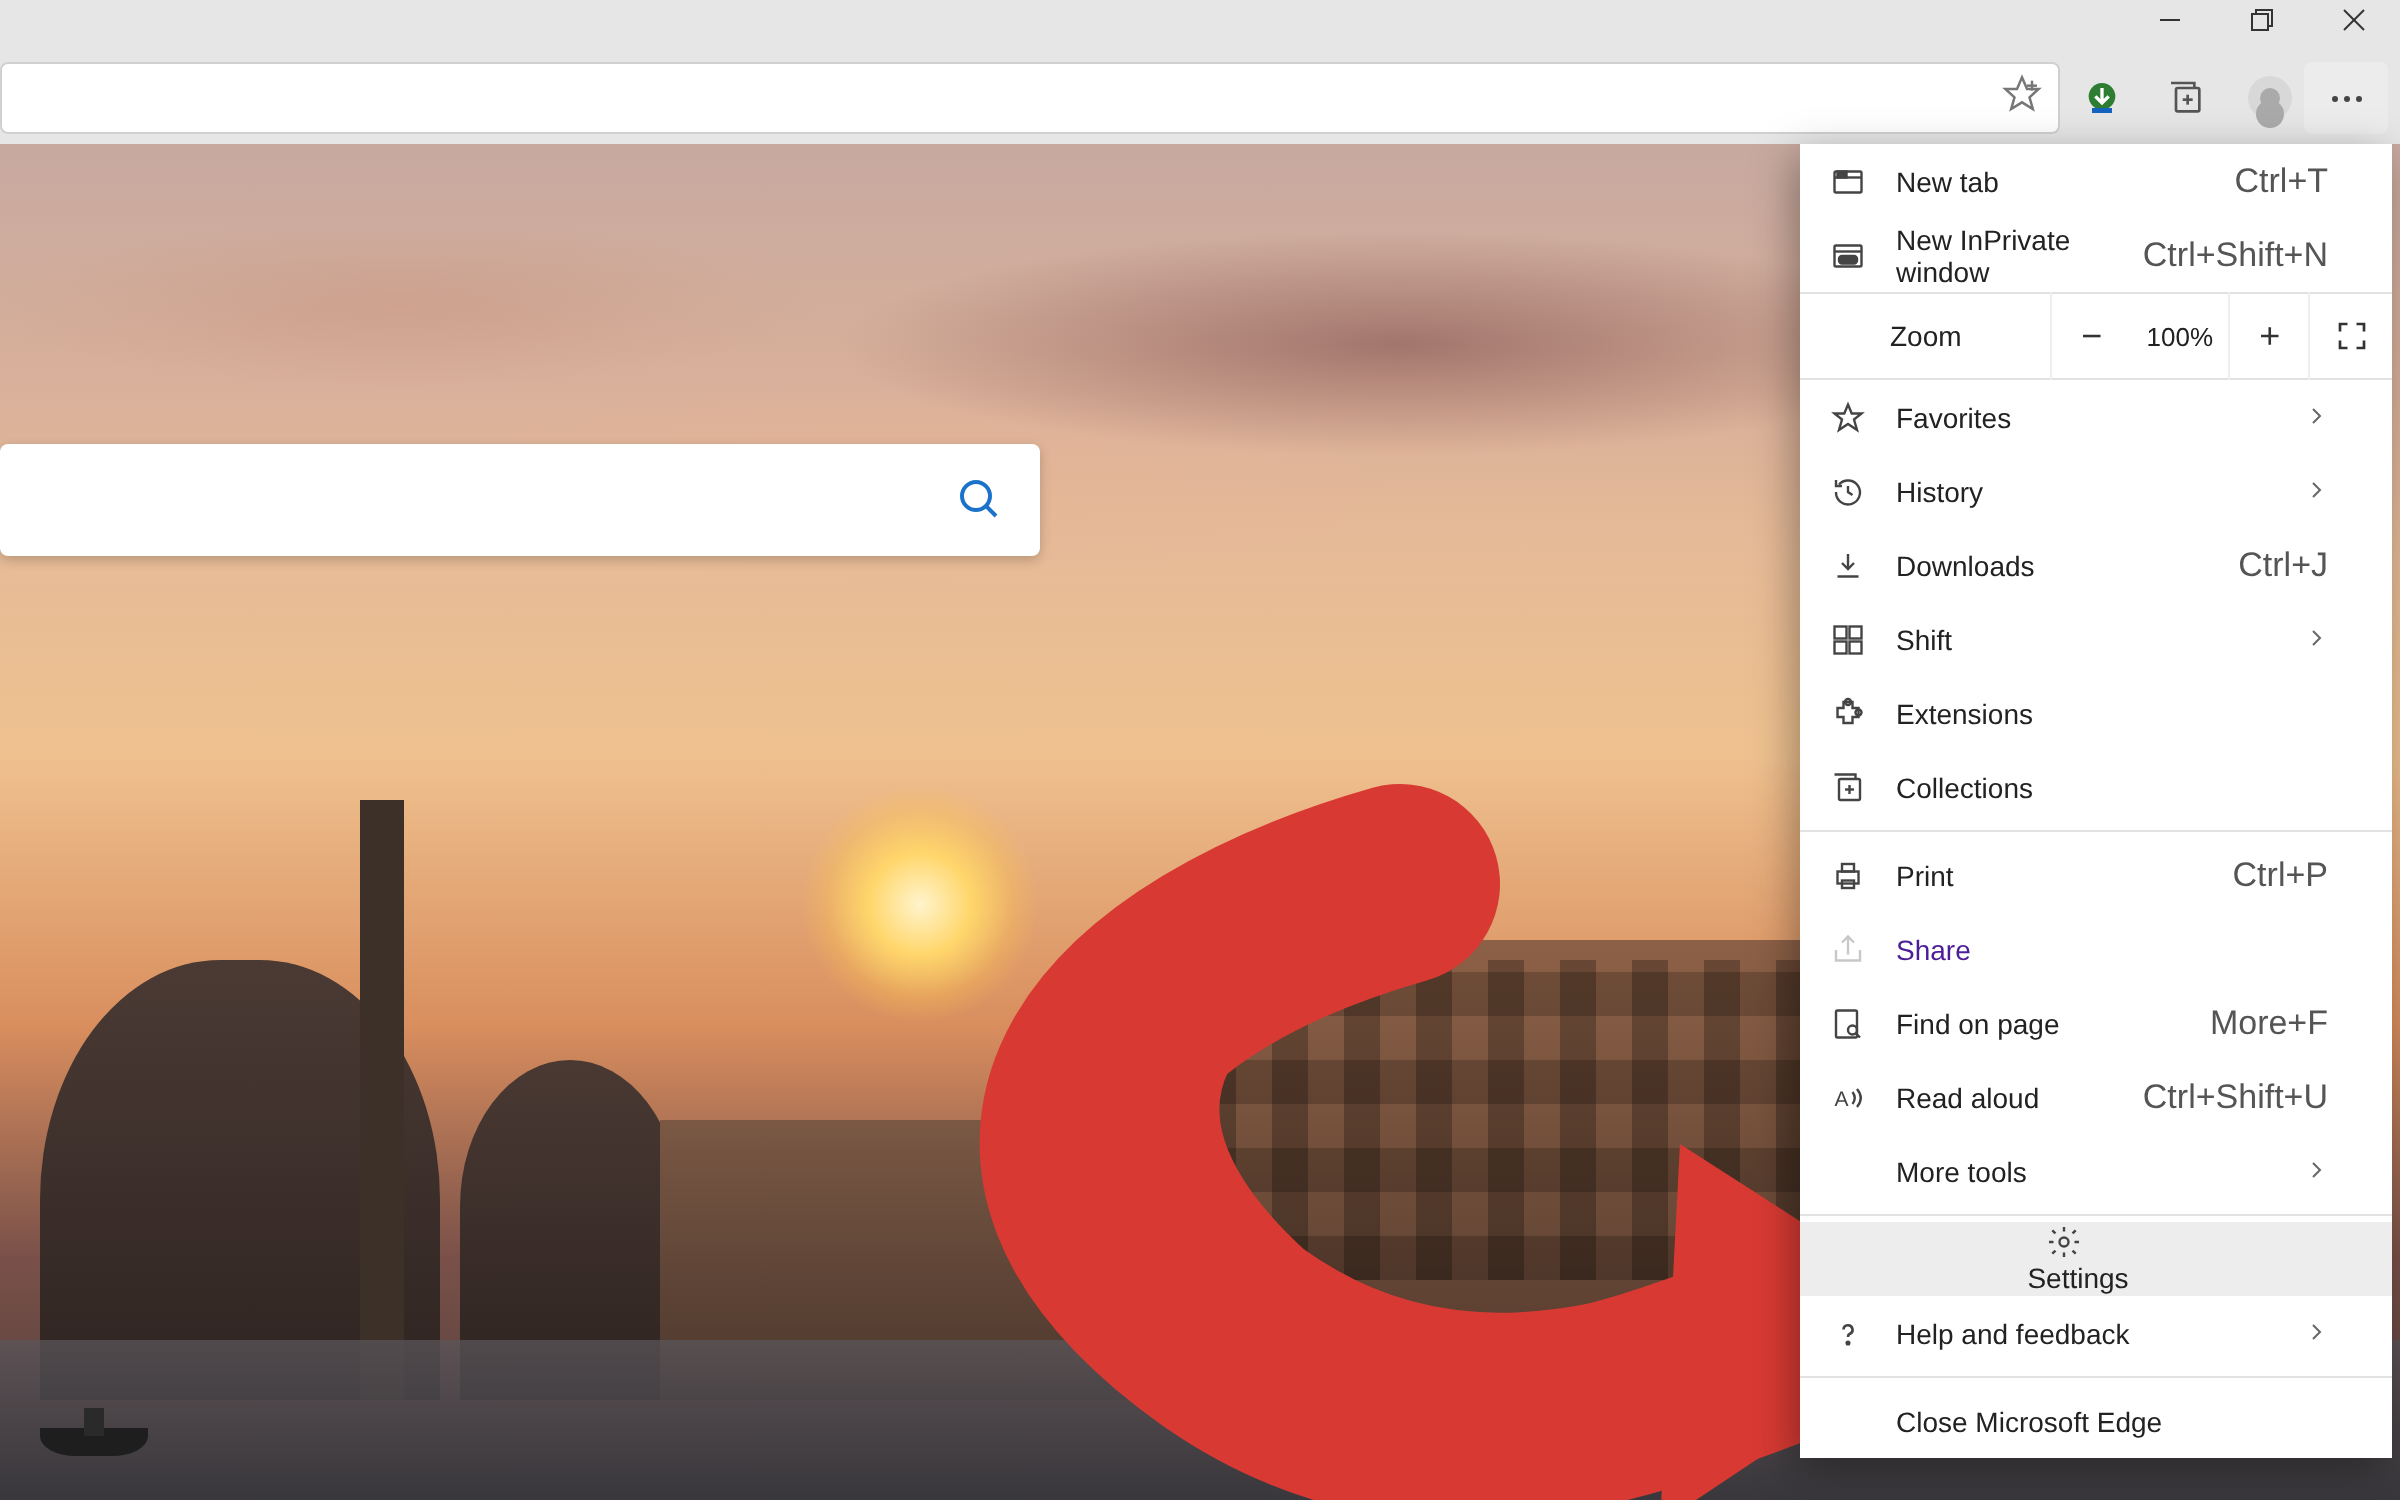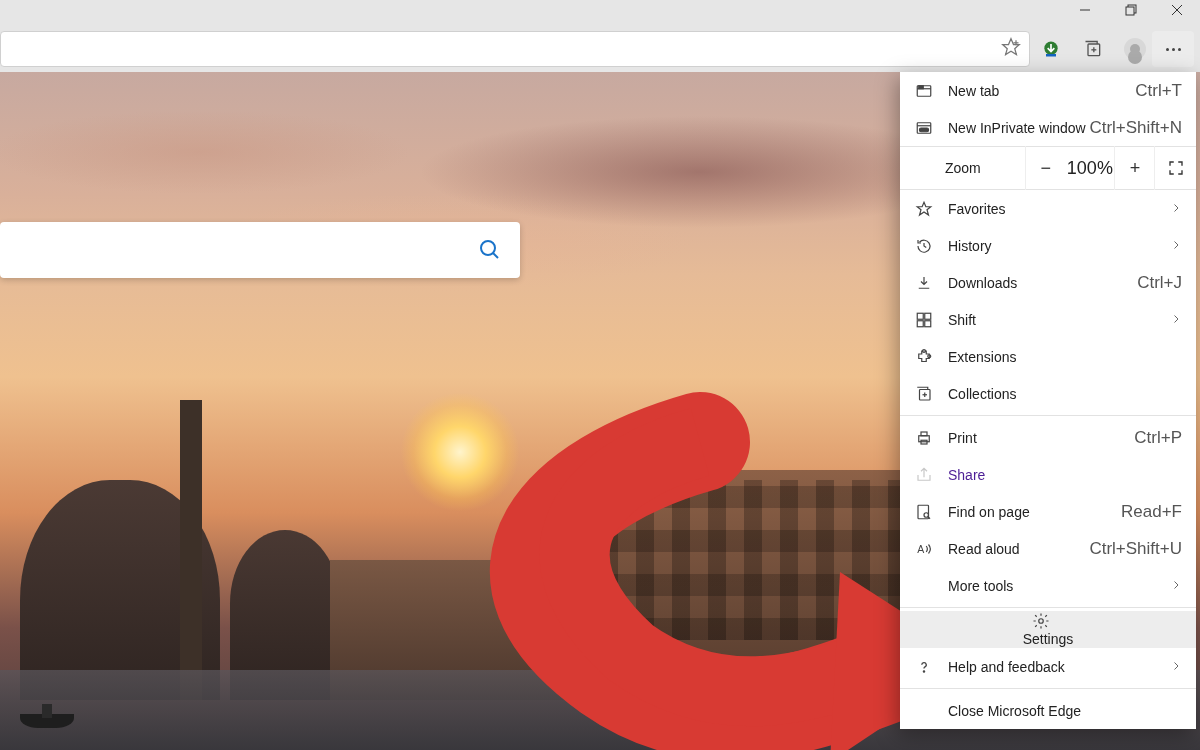--- a/index.html
+++ b/index.html
@@ -36,36 +36,36 @@
   .blk2::before{content:"";position:absolute;inset:10px 10px 60px 10px;background:repeating-linear-gradient(90deg,rgba(0,0,0,0.25) 0 18px, transparent 18px 36px), repeating-linear-gradient(0deg, rgba(0,0,0,0.2) 0 22px, transparent 22px 44px);}
   .boat { position:absolute; left:20px; bottom:22px; width:54px; height:14px; background:#1e1e1e; border-radius: 0 0 18px 18px / 0 0 10px 10px; }
   .boat::after{content:"";position:absolute;left:22px;bottom:10px;width:10px;height:14px;background:#2a2a2a;}
 
   
   .searchbox { position:absolute; top:150px; left:0; width:520px; height:56px; background:#fff; border-radius:4px; display:flex; align-items:center; justify-content:flex-end; padding:0 18px; box-shadow:0 2px 6px rgba(0,0,0,0.2);}
   .searchbox .sico { width:24px; height:24px; }
 
   
   .menu { position:absolute; top:72px; right:4px; width:296px; background:#fff; box-shadow: -3px 6px 20px rgba(0,0,0,0.35); font-size:14px; color:#222; z-index:50;}
-  .menu-item { display:flex; align-items:center; height:37px; padding:0 14px 0 14px; cursor:default; position:relative;}
+  .menu-item { display:flex; align-items:center; height:37px; padding:0 32px 0 14px; cursor:default; position:relative;}
   .menu-item .mi-icon { width:20px; height:20px; margin-right:14px; display:flex; align-items:center; justify-content:center; color:#444; flex-shrink:0;}
   .menu-item .mi-icon svg{width:18px;height:18px;}
   .menu-item .mi-label { flex:1; }
   .menu-item .mi-short { color:#555; font-size:17px; }
   .menu-item .mi-chev { color:#666; }
   .menu-item.highlight { background:#ededed;flex-direction:column; }
   .menu-item.noicon .mi-icon { visibility:hidden; }
   .menu-item.disabled { color:#4c1d95; }
   .menu-item.disabled .mi-icon { color:#c8c8c8; }
   .menu-sep { height:1px; background:#e2e2e2; margin:3px 0; }
 
   .zoom-row { display:flex; align-items:center; height:44px; border-top:1px solid #e2e2e2; border-bottom:1px solid #e2e2e2;}
   .zoom-label { width:130px; padding-left:45px; }
   .zoom-ctl { width:42px; height:44px; display:flex; align-items:center; justify-content:center; border-left:1px solid #eee; font-size:18px; color:#333;}
-  .zoom-val { width:52px; text-align:center; font-size:18px;}
+  .zoom-val { width:52px; text-align:center; font-size:13px;}
   .zoom-full { width:44px; border-left:1px solid #eee; display:flex; align-items:center; justify-content:center; height:44px;}
 
   
   .arrow-wrap { position:absolute; top:370px; left:480px; width:500px; height:330px; pointer-events:none; z-index:40;}
   .arrow-wrap svg { width:100%; height:100%; overflow:visible;}
 
   .avatar-circle { width:22px; height:22px; border-radius:50%; background:#d8d8d8; display:flex; align-items:center; justify-content:center;}
   .avatar-circle::after{content:"";width:10px;height:10px;border-radius:50%;background:#aaa;box-shadow:0 8px 0 2px #aaa;}
 </style>
 </head>
@@ -303,21 +303,21 @@
 
   <div class="menu-item">
     <span class="mi-icon">
         <svg viewBox="0 0 24 24" fill="none" stroke="#444" stroke-width="1.6">
           <rect x="4" y="3" width="14" height="18" rx="1"></rect>
           <circle cx="15" cy="16" r="3"></circle>
           <line x1="17" y1="18" x2="20" y2="21"></line>
         </svg>
       </span>
     <span class="mi-label">Find on page</span>
-    <span class="mi-short">Read+F</span>
+    <span class="mi-short">More+F</span>
   </div>
 
   <div class="menu-item">
     <span class="mi-icon">
         <svg viewBox="0 0 24 24" fill="none" stroke="#444" stroke-width="1.6">
           <text x="3" y="17" font-size="14" fill="#444" stroke="none">A</text>
           <path d="M15 8 q3 4 0 8 M18 6 q5 6 0 12"></path>
         </svg>
       </span>
     <span class="mi-label">Read aloud</span>

